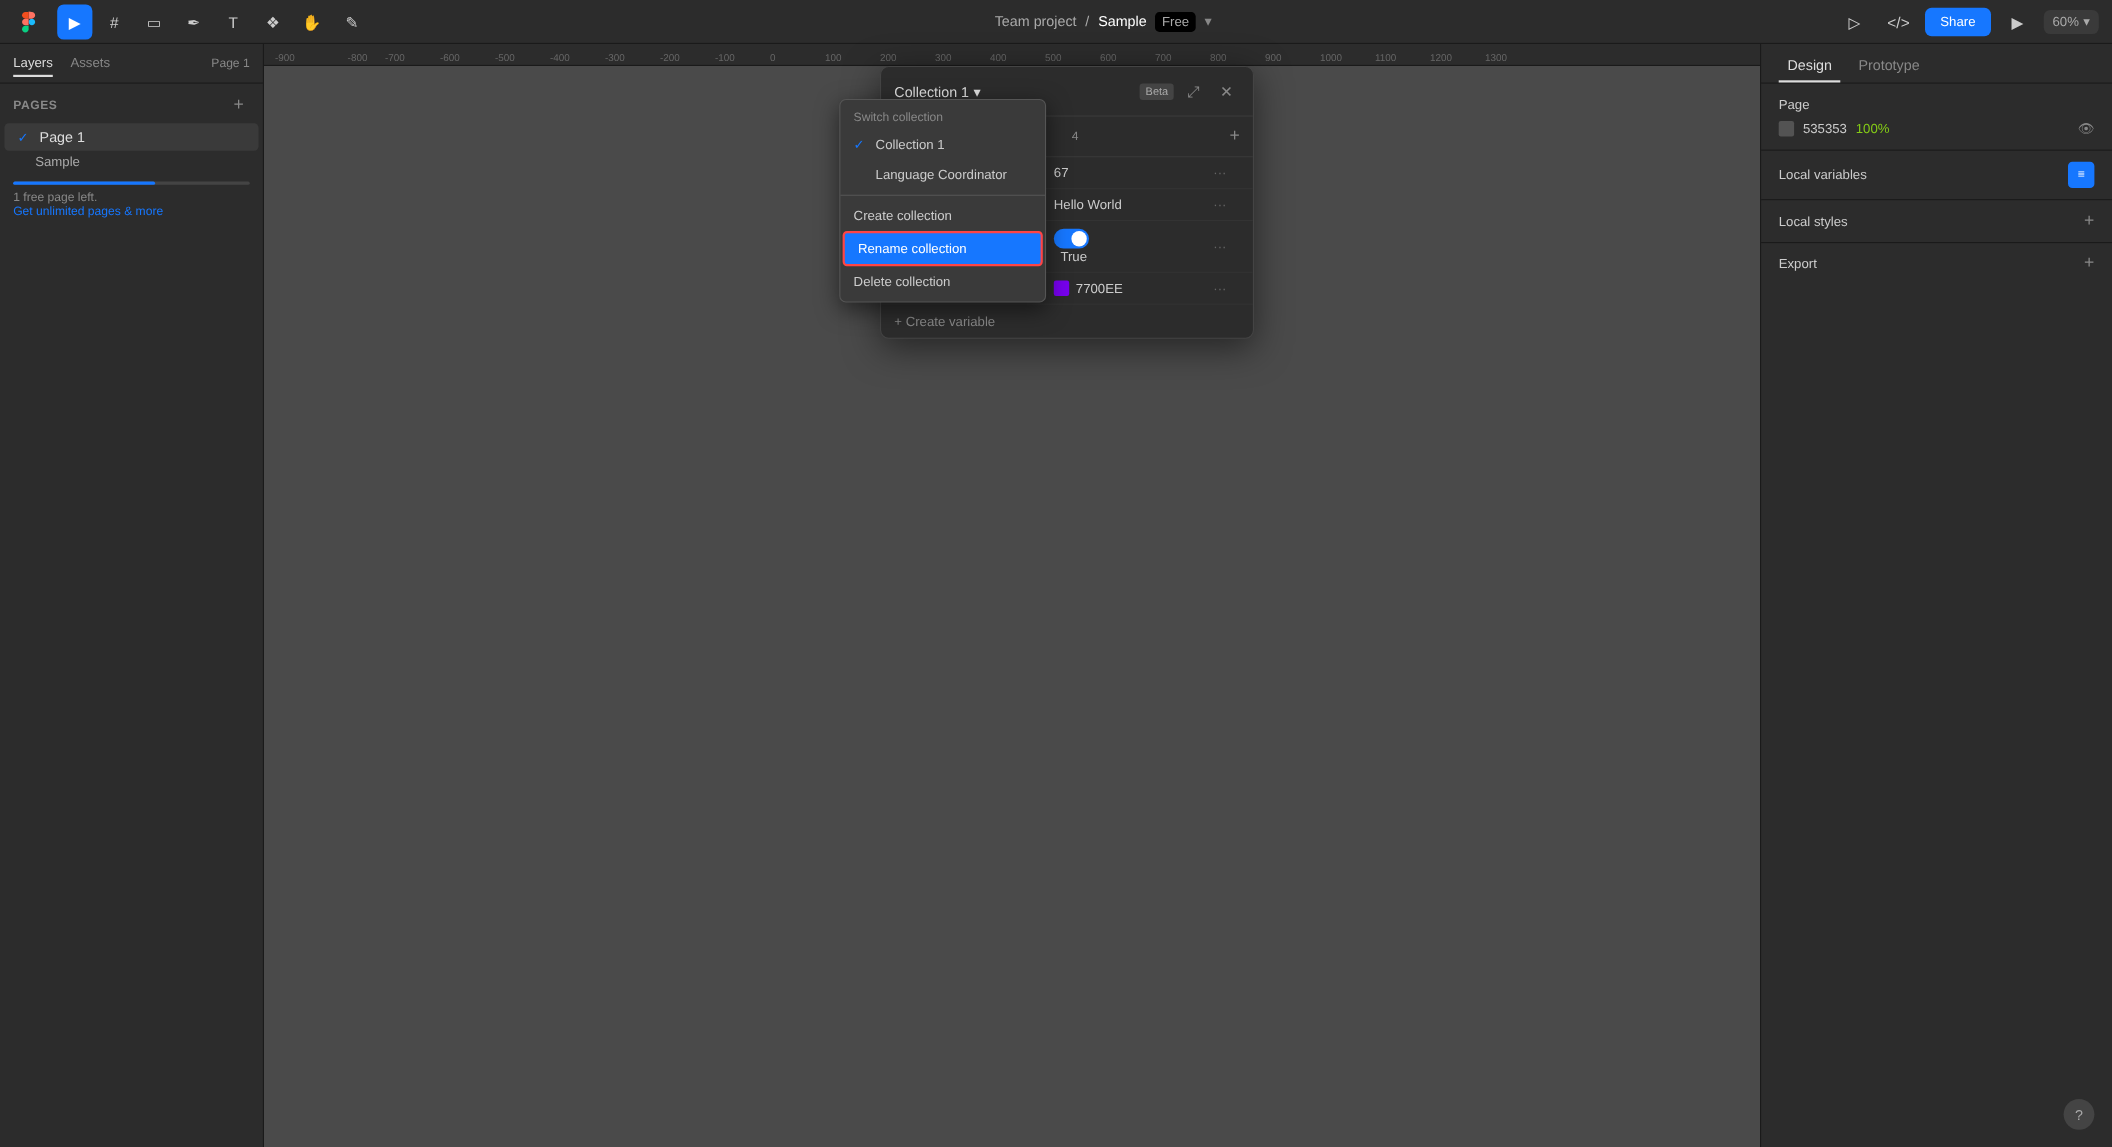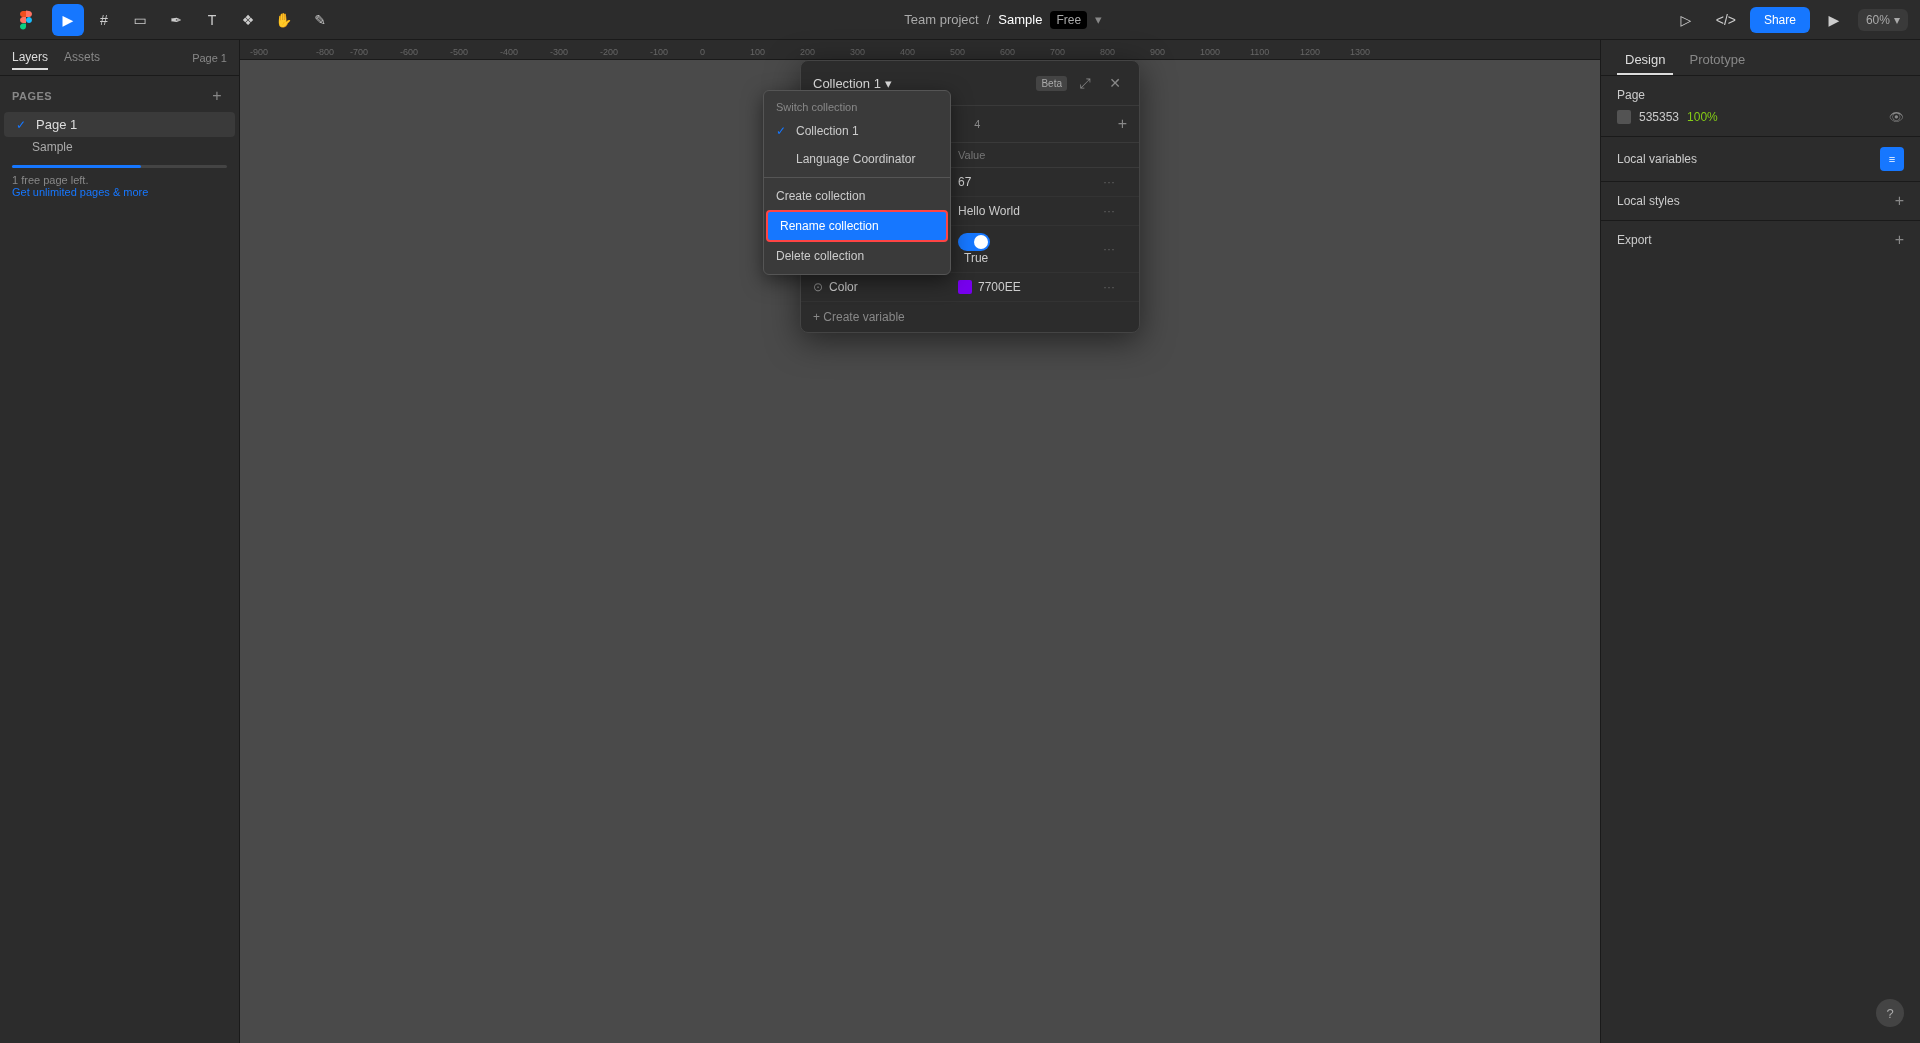--- a/index.html
+++ b/index.html
@@ -370,25 +370,20 @@
     <div style="display:flex;gap:4px;">
       <div class="modal-icon-btn">⊟</div>
     </div>
     <div class="mode-count">
       <span>4</span>
     </div>
     <div class="add-var-btn">+</div>
   </div>
 
   <div class="var-table">
-    <div class="var-table-header">
-      <span class="var-col-header">Name</span>
-      <span class="var-col-header">Value</span>
-      <span></span>
-    </div>
 
     <div class="var-row">
       <div class="var-name-cell">
         <span class="var-type-icon">#</span>
         <span>Number</span>
       </div>
       <div class="var-value-cell">67</div>
       <div class="var-options">···</div>
     </div>
 

